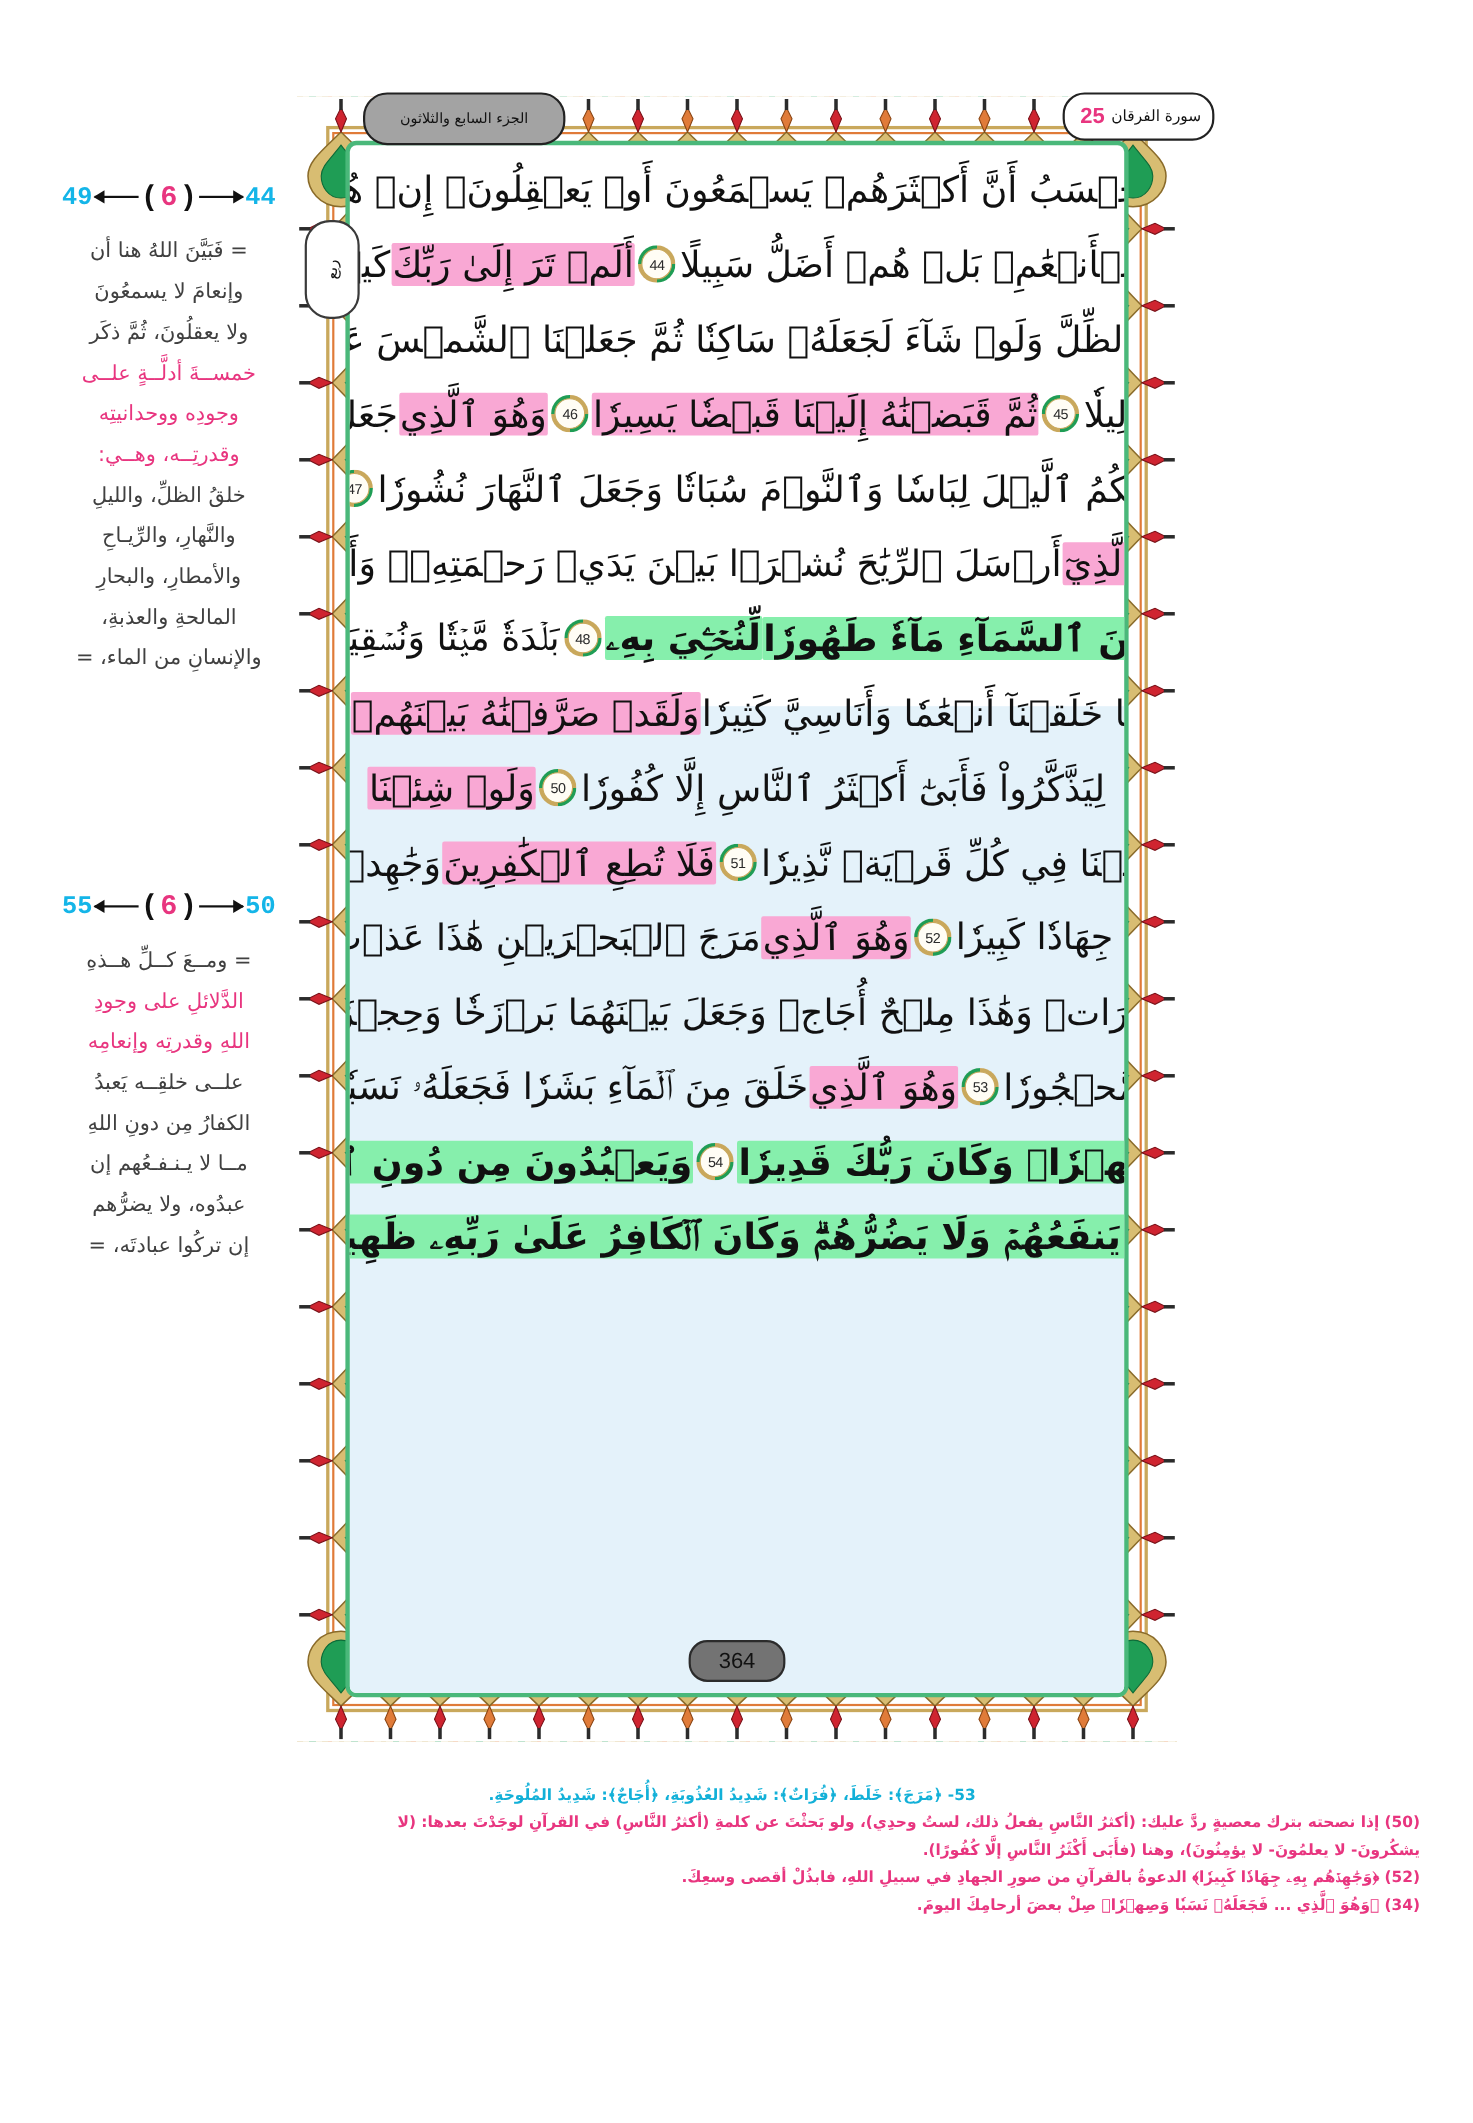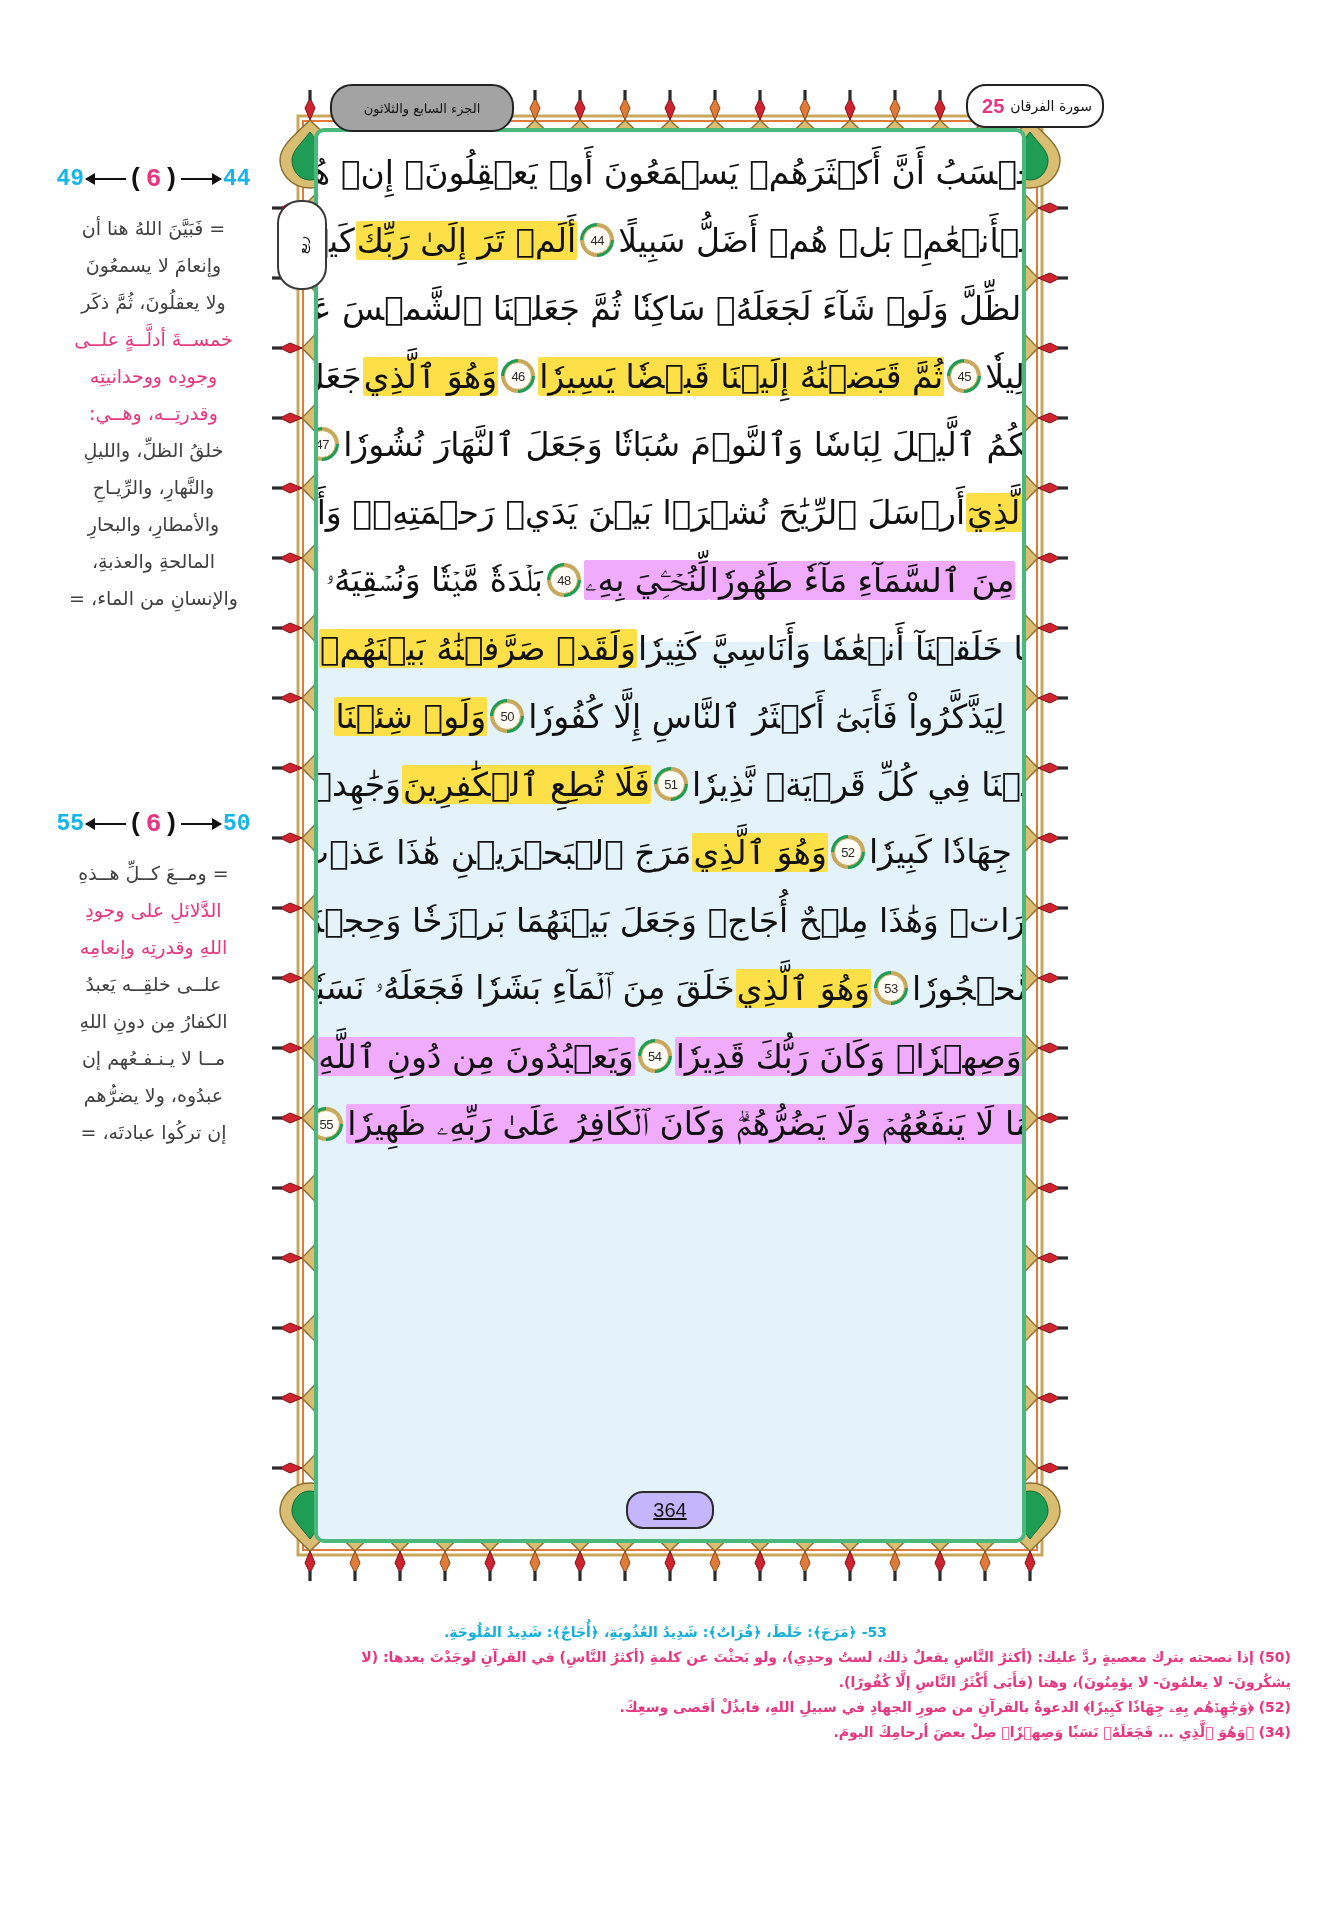--- a/index.html
+++ b/index.html
@@ -61,22 +61,22 @@
     justify-content:center;
     direction:rtl;
     font-family:"DejaVu Sans","Liberation Serif",serif;
     font-size:33px;
     color:#111111;
     white-space:nowrap;
     letter-spacing:-0.5px;
     z-index:2;
   }
   .qline .seg{padding:0 1px;}
-  .hl-pink{background:#fde047;padding:2px 3px;border-radius:2px;}
-  .hl-yellow{background:#f0abfc;padding:2px 3px;border-radius:2px;}
+  .hl-pink{background:#f9a8d4;padding:2px 3px;border-radius:2px;}
+  .hl-yellow{background:#86efac;padding:2px 3px;border-radius:2px;font-weight:bold;}
 
   
   .ayah{
     display:inline-flex;
     align-items:center;justify-content:center;
     width:34px;height:34px;
     margin:0 3px;
     font-family:"Liberation Sans",sans-serif;
     font-size:13px;
     color:#2b2b2b;
@@ -147,26 +147,25 @@
   }
 
   
   .pagenum{
     position:absolute;
     left:50%;transform:translateX(-50%);
     bottom:10px;
     width:84px;height:34px;
     border:2px solid #2b2b2b;
     border-radius:17px;
-    background:#c4b5fd;
+    background:#737373;
     display:flex;align-items:center;justify-content:center;
     font-family:"Liberation Sans",sans-serif;
     font-size:20px;color:#111;
     z-index:25;
-    text-decoration:underline;
   }
 
   
   .sidebar{
     position:absolute;
     left:46px;top:160px;
     width:215px;
     direction:rtl;
     text-align:center;
   }

